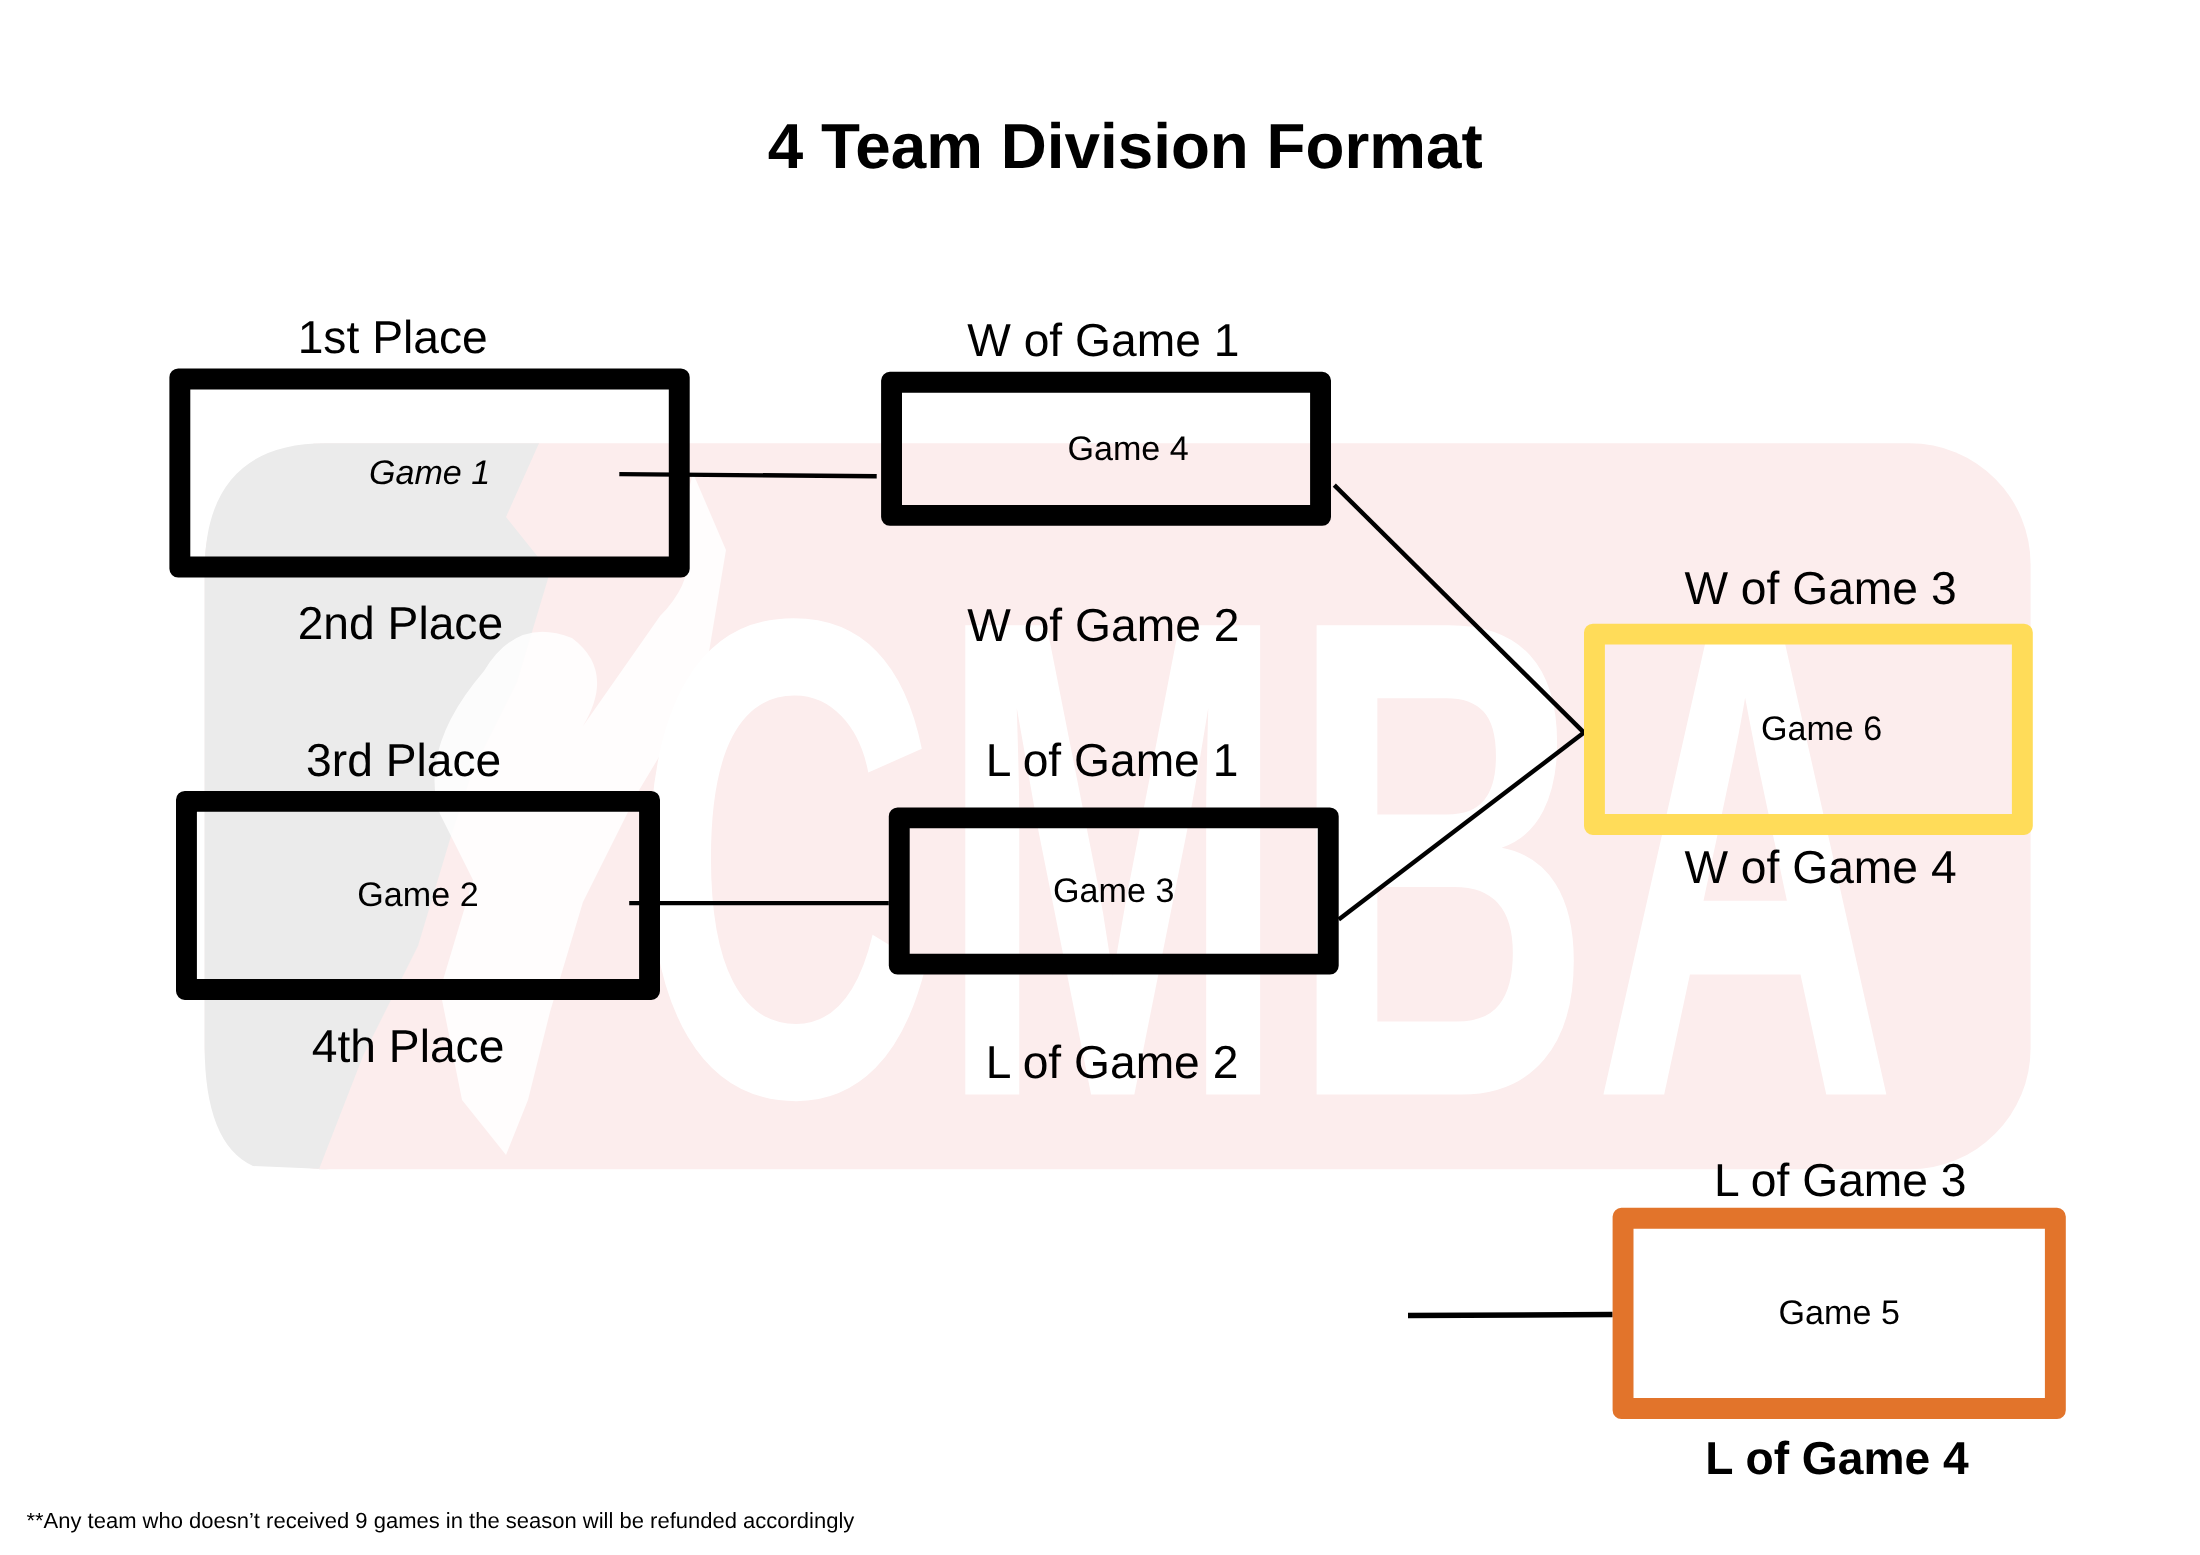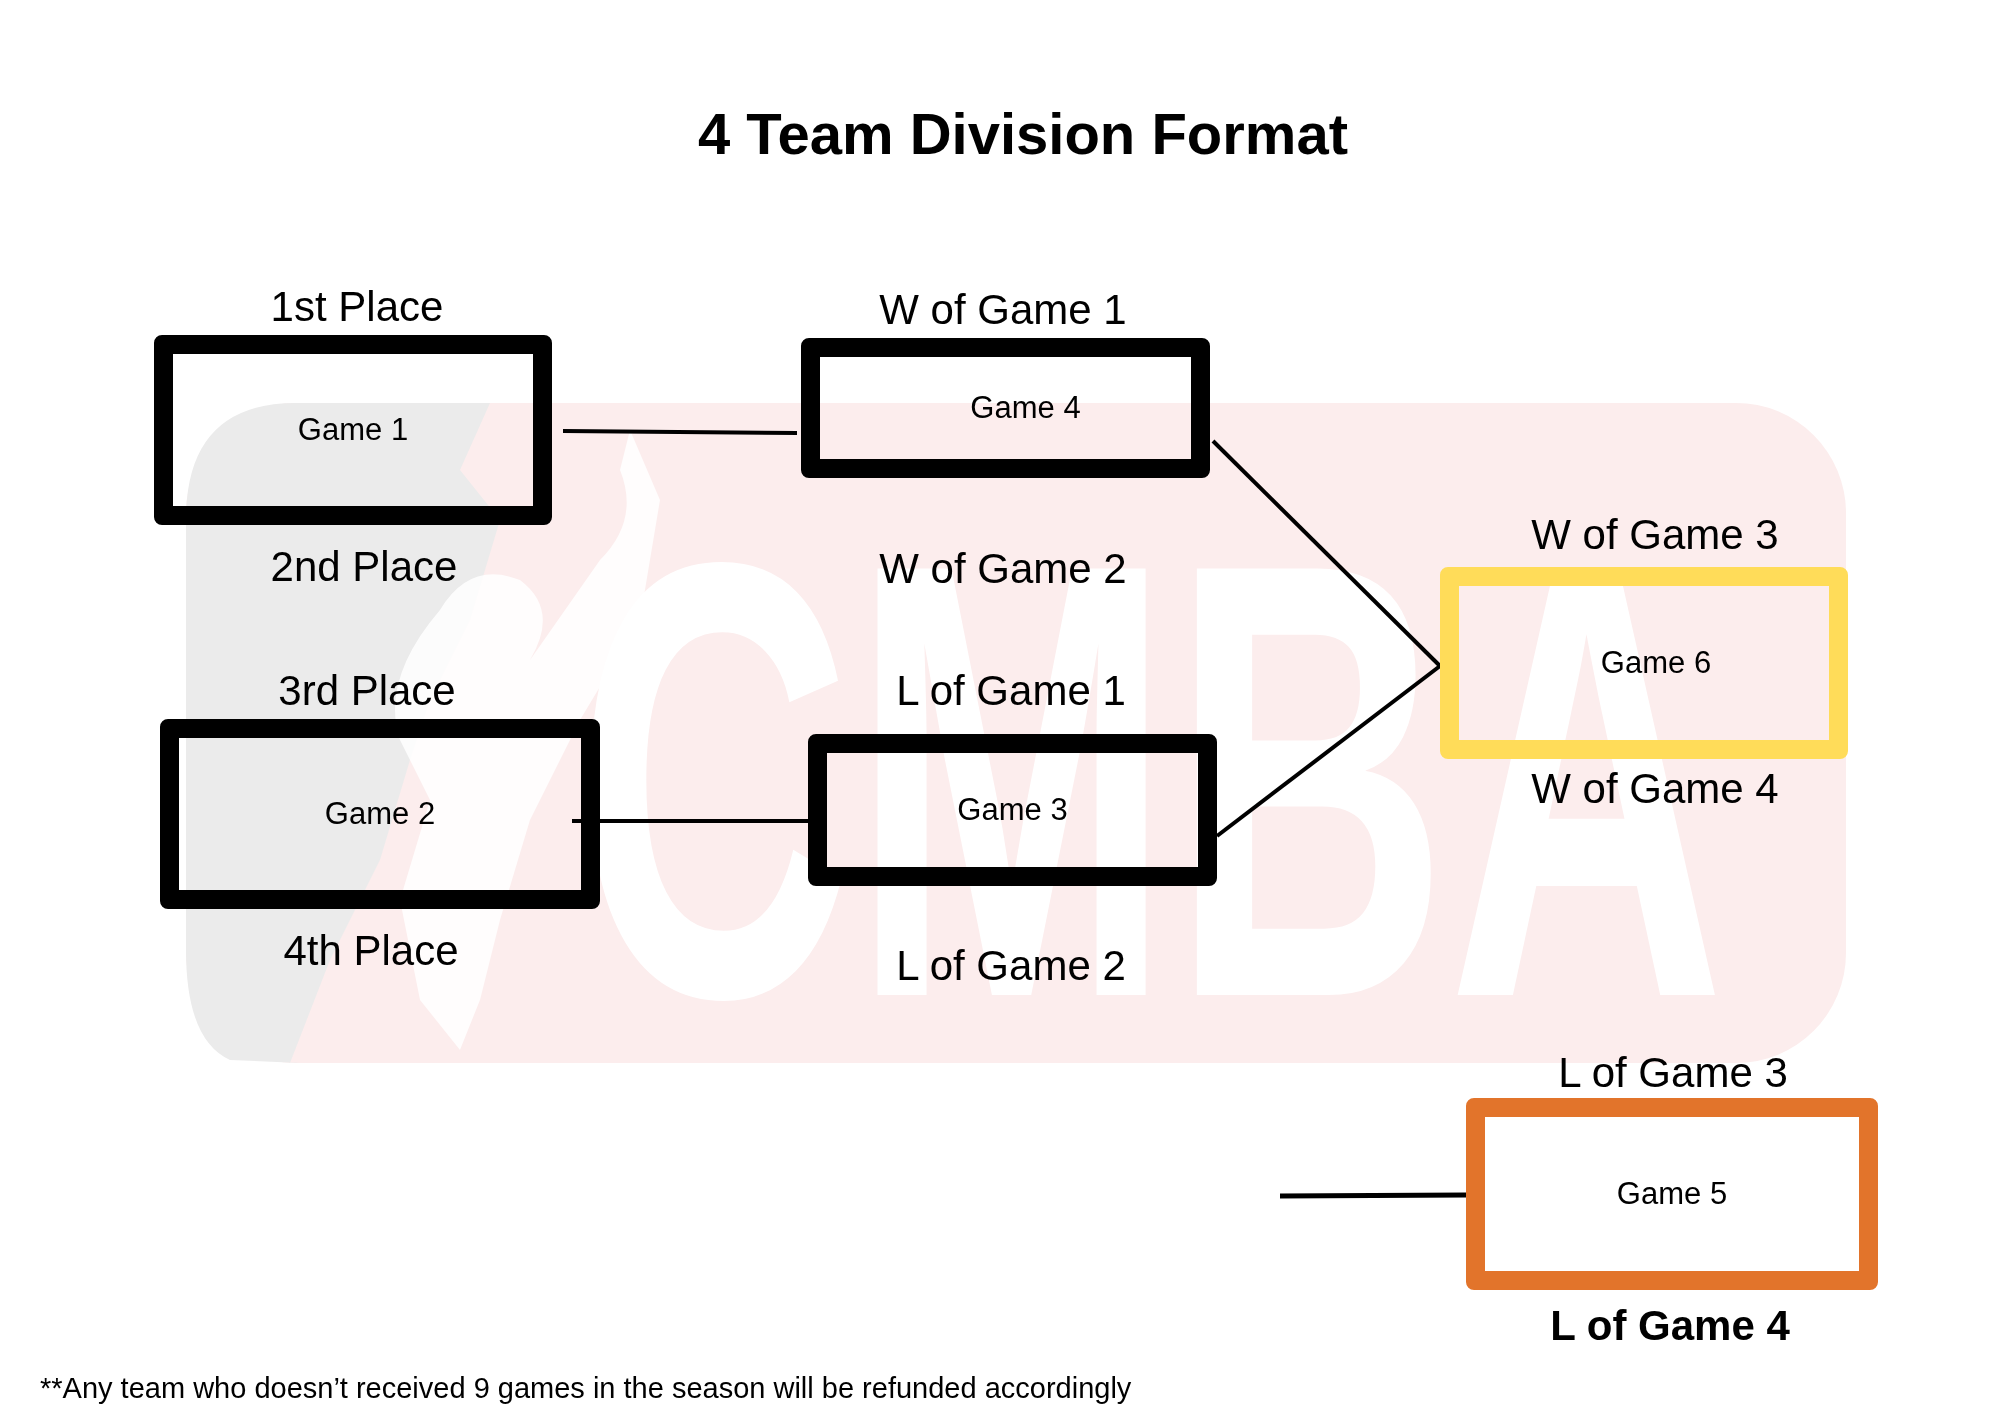--- a/index.html
+++ b/index.html
@@ -4,21 +4,21 @@
 <style>
   html, body { margin:0; padding:0; background:#ffffff; }
   body { width:2000px; height:1414px; position:relative; overflow:hidden; font-family:"Liberation Sans", sans-serif; color:#000; }
   .abs { position:absolute; }
   .title { left:0; width:2046px; top:100px; text-align:center; font-weight:bold; font-size:58px; }
   .label { font-size:42px; text-align:center; width:420px; line-height:1; white-space:nowrap; }
   .box { box-sizing:border-box; border:19px solid #000; border-radius:8px; display:flex; align-items:center; justify-content:center; }
   .box.gold { border-color:#FFDC59; }
   .box.orange { border-color:#E2742B; }
   .box span { font-size:31px; }
-  .footnote { left:40px; top:1372px; font-size:29px; white-space:nowrap; }
+  .footnote { left:24px; top:1372px; font-size:20px; white-space:nowrap; }
   svg.overlay { position:absolute; left:0; top:0; }
 </style>
 </head>
 <body>
 
 <svg class="overlay" width="2000" height="1414">
   <rect x="186" y="403" width="1660" height="660" rx="110" fill="#FCEDED"></rect>
   <path d="M296,403 L490,403 L460,470 L500,520 L470,620 L430,700 L410,760 L380,860 L330,960 L290,1063 L300,1063 L230,1060 Q186,1040 186,950 L186,520 Q186,403 296,403 Z" fill="#EBEBEB"></path>
   <path d="M440,610 Q470,560 520,580 Q560,610 530,660 L600,560 Q640,520 620,470 L630,430 L660,500 L640,620 L580,720 L530,820 L500,920 L480,1000 L460,1050 L420,1000 L400,900 L430,800 L400,740 Q380,680 440,610 Z" fill="#FFFFFF" opacity="0.85"></path>
   <text x="1150" y="995" text-anchor="middle" font-family="Liberation Sans, sans-serif" font-weight="bold" font-size="620" fill="#FFFFFF" textLength="1150" lengthAdjust="spacingAndGlyphs">CMBA</text>
@@ -28,21 +28,21 @@
 
 <svg class="overlay" width="2000" height="1414">
   <line x1="563" y1="431" x2="797" y2="433" stroke="#000" stroke-width="4"></line>
   <line x1="572" y1="821" x2="808" y2="821" stroke="#000" stroke-width="4"></line>
   <line x1="1213" y1="441" x2="1440" y2="666" stroke="#000" stroke-width="4"></line>
   <line x1="1217" y1="836" x2="1440" y2="666" stroke="#000" stroke-width="4"></line>
   <line x1="1280" y1="1196" x2="1466" y2="1195" stroke="#000" stroke-width="5"></line>
 </svg>
 
 <div class="abs label" style="left:147px;top:286px;">1st Place</div>
-<div class="abs box" style="left:154px;top:335px;width:398px;height:190px;">
+<div class="abs box" style="left:154px;top:335px;width:473px;height:190px;font-style:italic;">
   <span>Game 1</span>
 </div>
 <div class="abs label" style="left:154px;top:546px;">2nd Place</div>
 
 <div class="abs label" style="left:157px;top:670px;">3rd Place</div>
 <div class="abs box" style="left:160px;top:719px;width:440px;height:190px;">
   <span>Game 2</span>
 </div>
 <div class="abs label" style="left:161px;top:930px;">4th Place</div>
 

